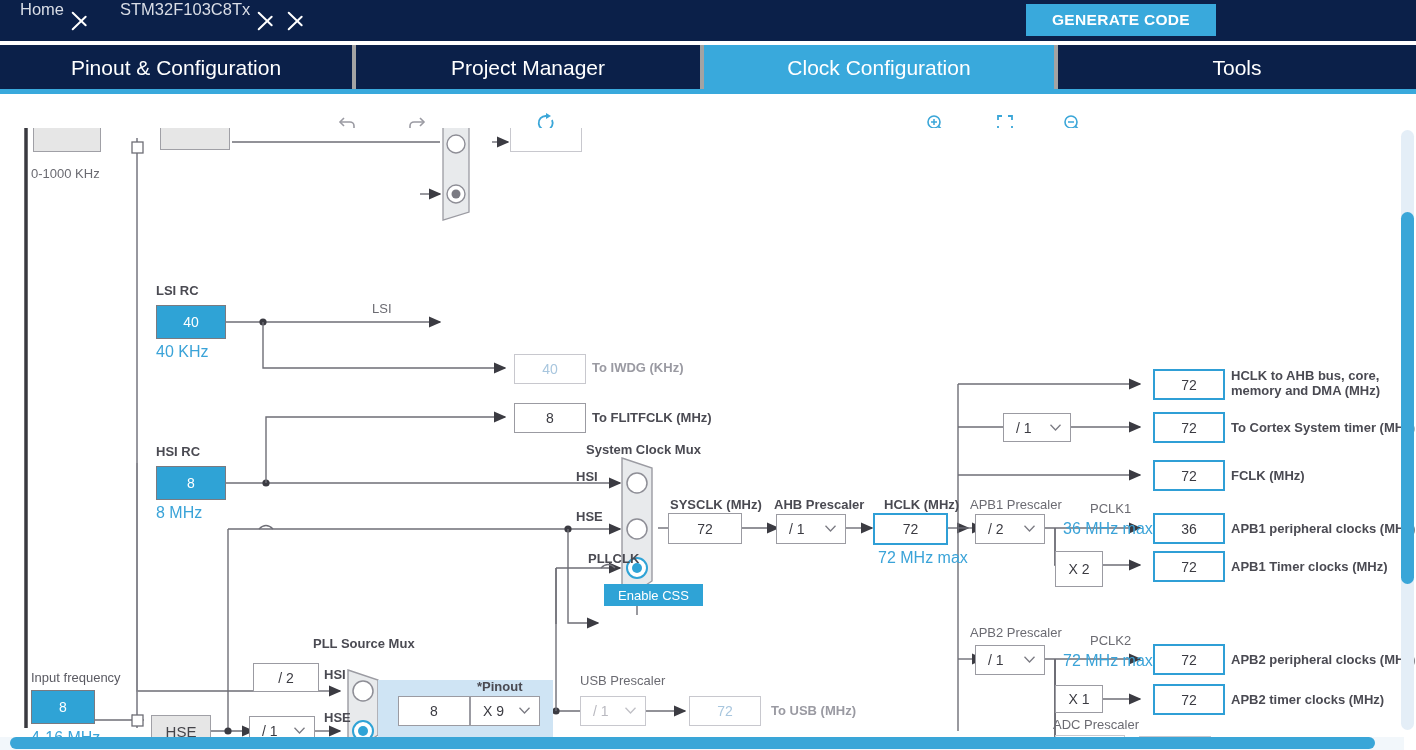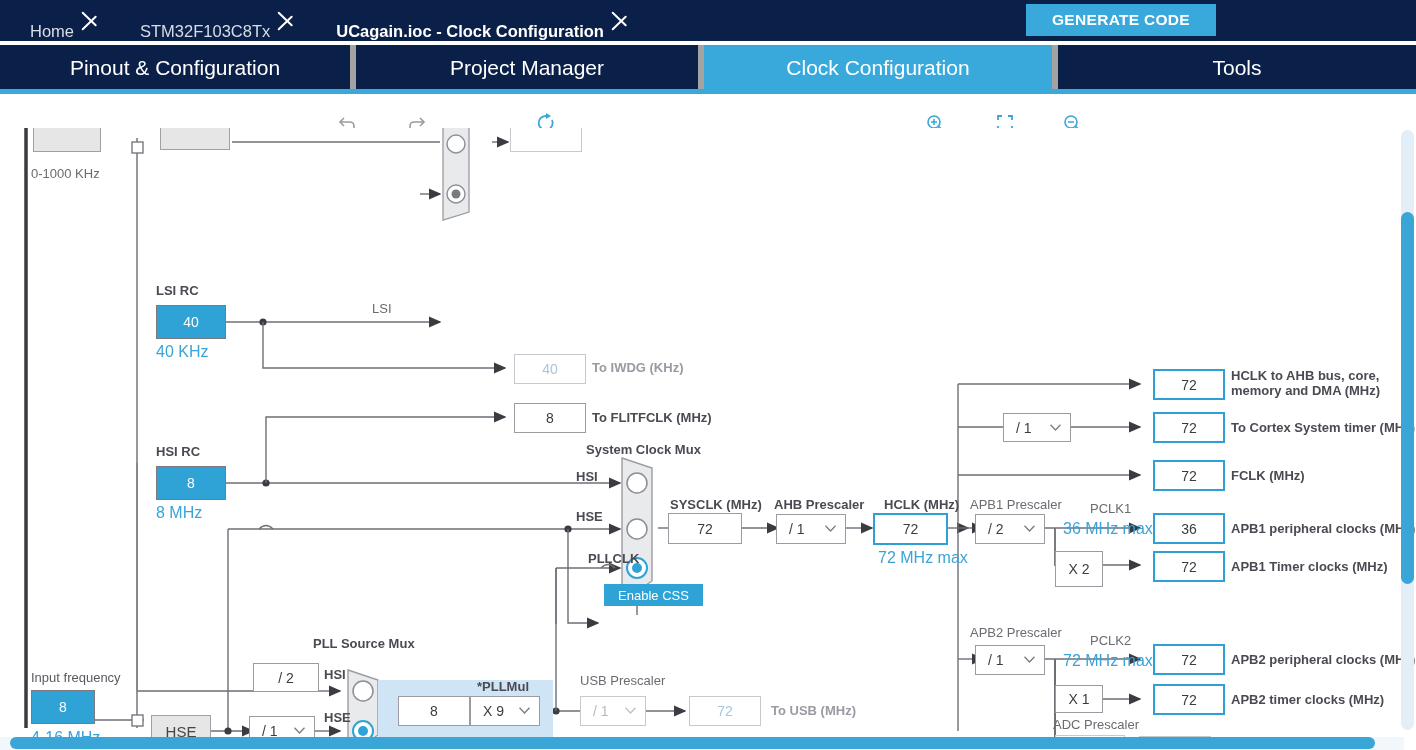--- a/index.html
+++ b/index.html
@@ -11,22 +11,22 @@
   }
   #app { position: relative; width: 1416px; height: 750px; overflow: hidden; }
 
   
   .breadcrumb-bar {
     position: absolute; top: 0; left: 0; width: 1416px; height: 41px;
     background: #0b2049;
     display: flex; align-items: center;
   }
   .crumb {
-    position: relative; height: 41px; display: flex; align-items: flex-end;
-    padding: 0 6px 0 30px; color: #d9dde6; font-size: 16.5px;
+    position: relative; height: 41px; display: flex; align-items: flex-start;
+    padding: 0 6px 0 20px; color: #d9dde6; font-size: 16.5px;
     white-space: nowrap;
   }
   .crumb.active { color: #ffffff; font-weight: bold; }
   .crumb-sep {
     width: 30px; height: 41px; position: relative; flex: 0 0 30px;
   }
   .crumb-sep::before, .crumb-sep::after {
     content: ""; position: absolute; left: 2px; width: 20px; height: 2px;
     background: #ffffff; border-radius: 1px;
   }
@@ -42,21 +42,21 @@
 
   
   .tab-bar {
     position: absolute; top: 41px; left: 0; width: 1416px; height: 53px;
     background: #ffffff;
     display: flex; align-items: stretch;
   }
   .tab {
     position: relative; background: #0b2049; color: #ffffff;
     display: flex; align-items: center; justify-content: center;
-    font-size: 21px; cursor: pointer; border-right: 6px solid #a3a3a3;
+    font-size: 21px; cursor: pointer; border-right: 4px solid #a3a3a3;
     height: 45px; margin-top: 4px;
   }
   .tab.selected { background: #39a9dc; }
   .tab:last-child { border-right: none; }
   .tab-underline {
     position: absolute; top: 89px; left: 0; width: 1416px; height: 5px;
     background: #39a9dc;
   }
 
   
@@ -145,23 +145,20 @@
 
   <div class="breadcrumb-bar">
     <div class="crumb">
       <span>Home</span>
     </div>
     <div class="crumb-sep"></div>
     <div class="crumb">
       <span>STM32F103C8Tx</span>
     </div>
     <div class="crumb-sep"></div>
-    <div class="crumb active">
-      <span>UCagain.ioc - Clock Configuration</span>
-    </div>
     <div class="crumb-sep"></div>
   </div>
   <button class="generate-btn">GENERATE CODE</button>
 
   <div class="tab-bar">
     <div class="tab" style="width:356px">
       <span>Pinout &amp; Configuration</span>
     </div>
     <div class="tab" style="width:348px">
       <span>Project Manager</span>
@@ -473,21 +470,21 @@
     <div class="vbox dim" style="left:1139px; top:608px; width:72px; height:29px;">36</div>
     <div class="lbl grey" style="left:1222px; top:615px;">To ADC1,2</div>
 
     <div class="lbl" style="left:313px; top:508px;">PLL Source Mux</div>
     <div class="vbox" style="left:253px; top:562px; width:66px; height:0px; border:none;"></div>
     <div class="vbox" style="left:253px; top:535px; width:66px; height:29px;">/ 2</div>
     <div class="lbl" style="left:324px; top:539px;">HSI</div>
     <div class="lbl" style="left:324px; top:582px;">HSE</div>
     <div class="lbl plain" style="left:396px; top:607px; font-weight:bold; color:#4a4a52;">PLL</div>
     <div class="vbox" style="left:398px; top:568px; width:72px; height:30px;">8</div>
-    <div class="lbl" style="left:477px; top:551px;">*PLLMul</div>
+    <div class="lbl" style="left:477px; top:551px;">*Pinout</div>
     <div class="dd" style="left:470px; top:568px; width:70px; height:30px;">
       <span>X 9</span>
       <svg class="cv" style="margin-top:-4px" viewBox="0 0 11 7">
         <path d="M0.5 0.8 L5.5 6 L10.5 0.8" fill="none" stroke="#7b7b83" stroke-width="1.3"></path>
       </svg>
     </div>
 
     <div class="lbl plain" style="left:580px; top:545px;">USB Prescaler</div>
     <div class="dd dim" style="left:580px; top:568px; width:66px; height:30px;">
       <span>/ 1</span>

